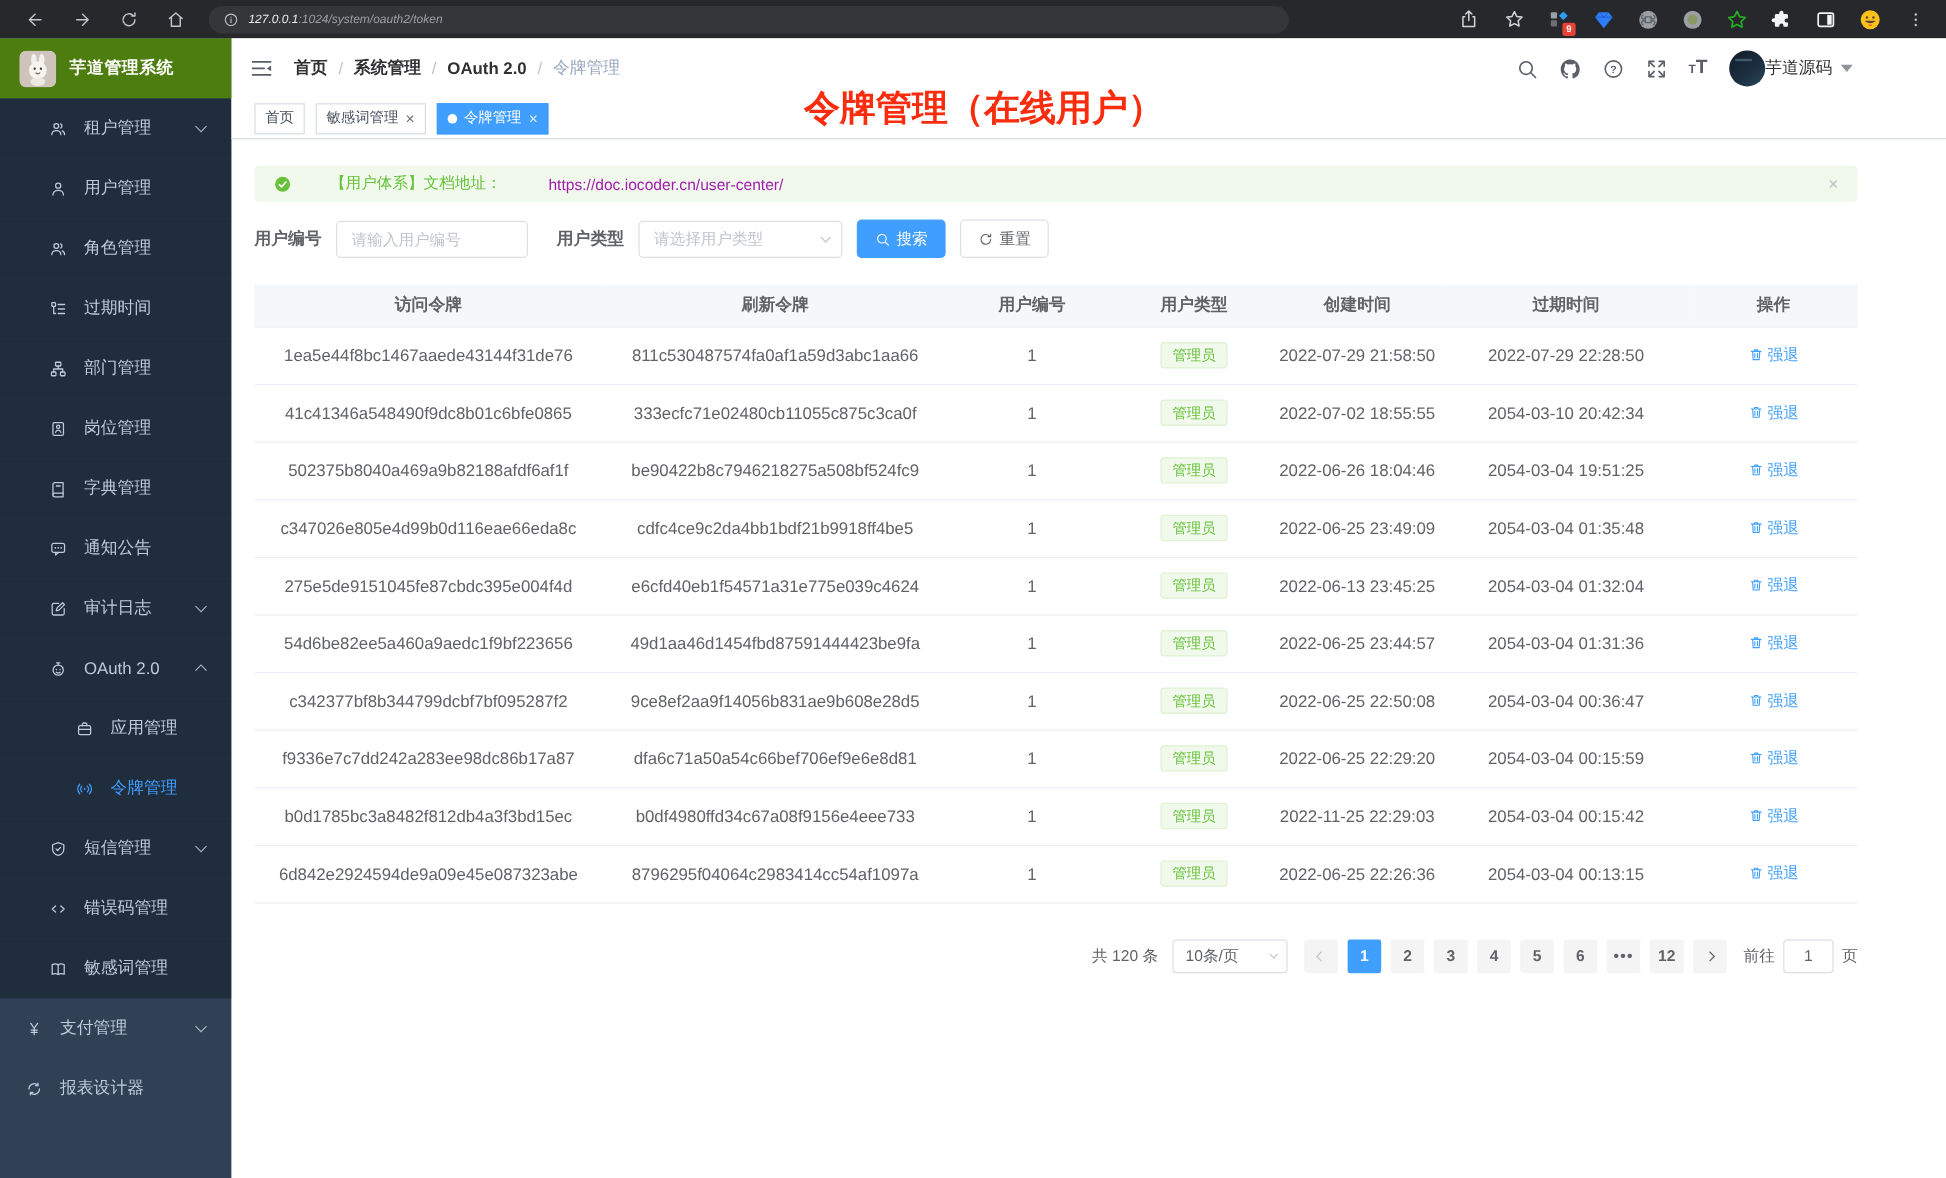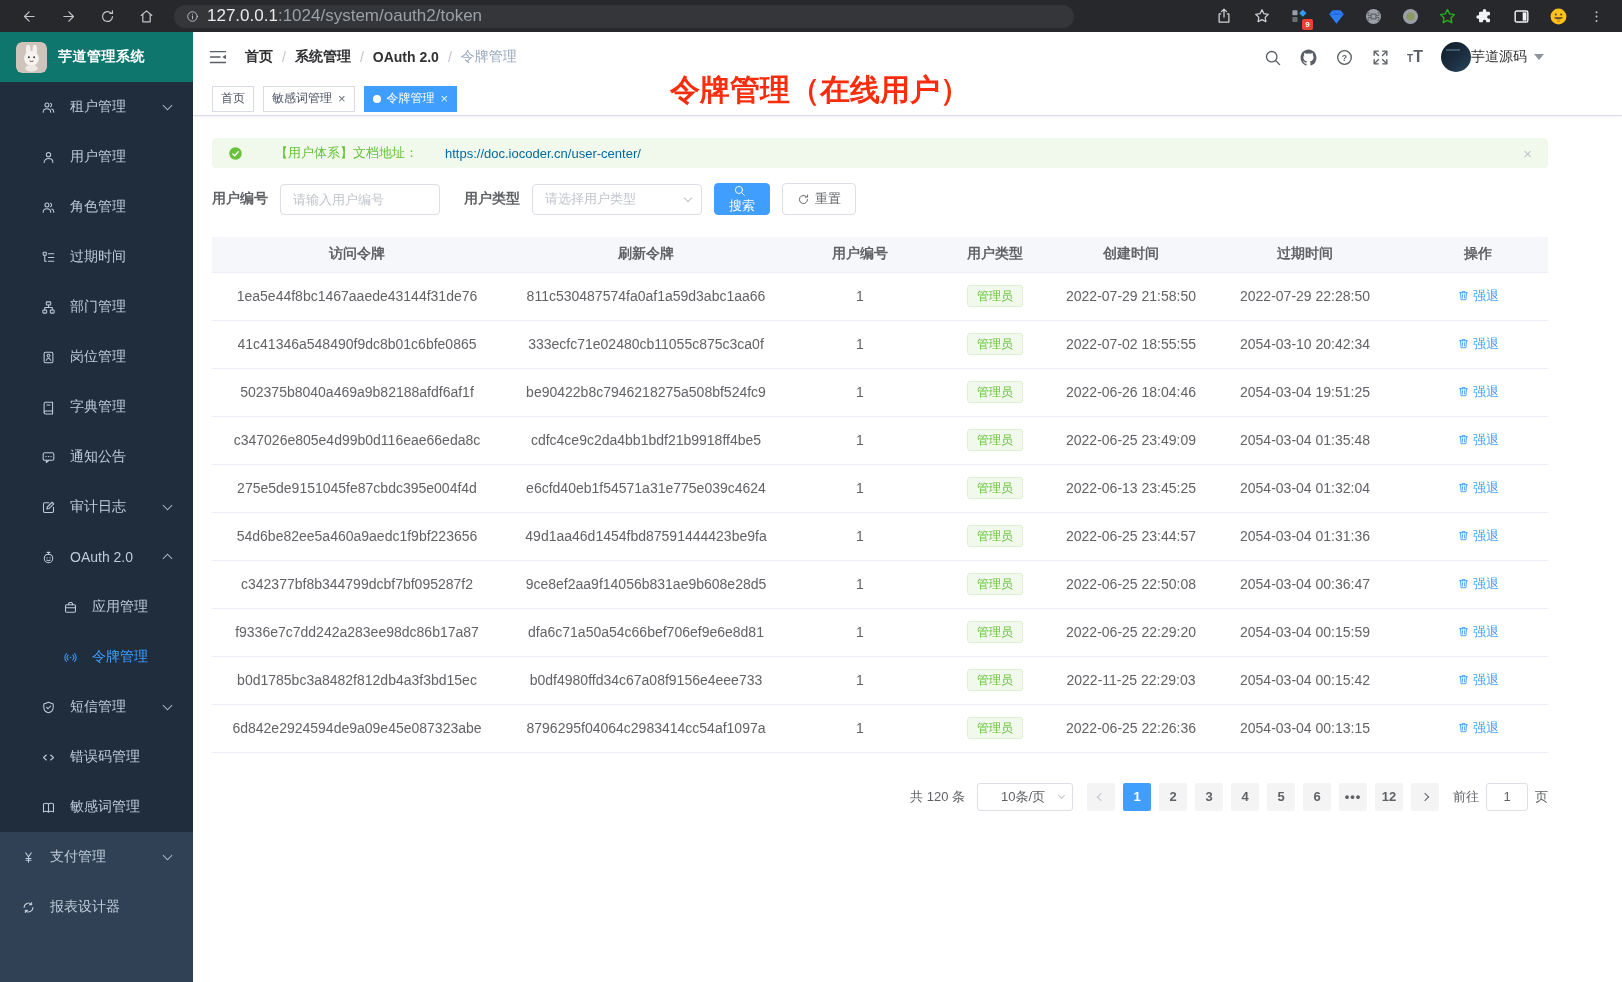--- a/index.html
+++ b/index.html
@@ -14,32 +14,32 @@
   .chev{display:inline-block;width:8px;height:8px;border-right:1.6px solid currentColor;border-bottom:1.6px solid currentColor;}
   .chev.down{transform:rotate(45deg);}
   .chev.left{transform:rotate(135deg);}
   .chev.right{transform:rotate(-45deg);}
 
   
   .browser-bar{height:32px;background:#27282c;display:flex;align-items:center;padding:0 10px;flex:none;}
   .nav-ic{width:17px;height:17px;color:#c2c5c9;margin:0 11px;cursor:pointer;}
   .url-pill{height:23px;flex:1;max-width:900px;background:#35363a;border-radius:12px;display:flex;align-items:center;padding:0 12px;margin:0 14px 0 8px;cursor:text;}
   .url-info{width:13px;height:13px;color:#bdc1c6;margin-right:8px;}
-  .url-text{font-size:17px;color:#e8eaed;white-space:nowrap;}
+  .url-text{font-size:10px;color:#e8eaed;white-space:nowrap;font-style:italic;}
   .url-text .rest{color:#9aa0a6;}
   .br-right{margin-left:auto;display:flex;align-items:center;}
   .tr-ic{width:18px;height:18px;color:#ced1d5;margin:0 10px;cursor:pointer;}
   .ext-ic{width:19px;height:19px;margin:0 9px;position:relative;cursor:pointer;}
   .ext-badge{position:absolute;right:-4px;bottom:-4px;background:#e94235;color:#fff;font-size:8px;font-weight:700;min-width:11px;height:11px;border-radius:2px;display:flex;align-items:center;justify-content:center;padding:0 1px;}
   .menu-dots{width:15px;height:15px;color:#c2c5c9;margin:0 8px 0 12px;cursor:pointer;}
 
   
   .app{flex:1;display:flex;min-height:0;}
   .sidebar{width:193px;background:#304156;flex:none;display:flex;flex-direction:column;}
-  .logo{height:50px;display:flex;align-items:center;padding-left:16px;background:#0f766e;flex:none;}
+  .logo{height:50px;display:flex;align-items:center;padding-left:16px;background:#4d7c0f;flex:none;}
   .logo-img{width:31px;height:31px;border-radius:6px;overflow:hidden;}
   .logo-title{color:#fff;font-weight:700;font-size:14px;margin-left:11px;letter-spacing:.5px;}
   .menu{flex:1;overflow:hidden;}
   .menu-item{height:50px;display:flex;align-items:center;color:#bfcbd9;font-size:14px;cursor:pointer;position:relative;}
   .menu-item.dark{background:#1f2d3d;}
   .menu-item.lvl1{padding-left:21px;}
   .menu-item.lvl2{padding-left:41px;}
   .menu-item.lvl3{padding-left:63px;}
   .menu-item.active{color:#409eff;}
   .mi-icon{width:15px;height:15px;margin-right:14px;color:inherit;}
@@ -75,46 +75,46 @@
   .tab-label{white-space:nowrap;}
   .tab-close{margin-left:6px;font-size:13px;line-height:1;color:inherit;opacity:.85;cursor:pointer;}
 
   
   .annotation{position:absolute;left:477px;top:38px;font-size:30px;font-weight:700;color:#f92d0d;z-index:9;white-space:nowrap;pointer-events:none;}
 
   
   .content{padding:22px 0 0 19px;flex:1;overflow:hidden;}
   .alert{width:1336px;height:30px;background:#f0f9eb;border-radius:4px;display:flex;align-items:center;padding:0 16px;color:#67c23a;font-size:13px;gap:23px;}
   .al-ic{width:15px;height:15px;margin-right:9px;}
-  .alert a{color:#0369a1;text-decoration:none;margin-left:4px;cursor:pointer;text-align:right;}
+  .alert a{color:#a21caf;text-decoration:none;margin-left:16px;cursor:pointer;text-align:right;}
   .alert-close{margin-left:auto;color:#c0c4cc;font-size:15px;cursor:pointer;line-height:1;}
 
   .filters{margin-top:15px;display:flex;align-items:center;}
   .f-label{font-weight:700;color:#606266;font-size:14px;margin-right:12px;white-space:nowrap;}
   .f-label.second{margin-left:24px;}
   .f-input{width:160px;height:31px;border:1px solid #dcdfe6;border-radius:4px;padding:0 12px;font-size:13px;color:#606266;outline:none;font-family:inherit;}
   .f-input::placeholder{color:#c0c4cc;}
   .f-select{width:170px;height:31px;border:1px solid #dcdfe6;border-radius:4px;padding:0 10px 0 12px;display:flex;align-items:center;justify-content:space-between;cursor:pointer;background:#fff;}
   .f-select .ph{color:#c0c4cc;font-size:13px;}
   .f-select .chev{width:6px;height:6px;color:#c0c4cc;margin-top:-2px;}
   .btn{height:32px;border-radius:4px;border:1px solid #dcdfe6;background:#fff;color:#606266;font-size:13px;padding:0 14px;display:inline-flex;align-items:center;cursor:pointer;font-family:inherit;}
   .btn .btn-ic{width:13px;height:13px;margin-right:5px;}
-  .btn.primary{background:#409eff;border-color:#409eff;color:#fff;margin-left:12px;flex-direction:column;}
+  .btn.primary{background:#409eff;border-color:#409eff;color:#fff;margin-left:12px;}
   .btn.plain{margin-left:12px;}
 
   table.grid{margin-top:22px;width:1336px;border-collapse:collapse;table-layout:fixed;text-align:center;}
   table.grid th{height:35px;background:#f5f7fa;color:#606266;font-size:14px;font-weight:600;border-bottom:1px solid #ebeef5;}
   table.grid td{height:48px;color:#606266;font-size:14px;border-bottom:1px solid #ebeef5;white-space:nowrap;overflow:hidden;}
   .tag{display:inline-block;height:22px;line-height:20px;padding:0 9px;font-size:12px;border-radius:3px;background:#f0f9eb;border:1px solid #dcf2d0;color:#67c23a;}
   .action-link{color:#409eff;font-size:13px;display:inline-flex;align-items:center;cursor:pointer;}
   .a-ico{width:13px;height:13px;margin-right:3px;}
 
   .pagination{width:1336px;margin-top:30px;display:flex;justify-content:flex-end;align-items:center;color:#606266;font-size:13px;}
   .pg-total{margin-right:12px;font-weight:400;}
-  .pg-size{width:96px;height:28px;border:1px solid #dcdfe6;border-radius:3px;display:flex;align-items:center;justify-content:space-between;padding:0 8px 0 23px;margin-right:14px;cursor:pointer;background:#fff;}
+  .pg-size{width:96px;height:28px;border:1px solid #dcdfe6;border-radius:3px;display:flex;align-items:center;justify-content:space-between;padding:0 8px 0 10px;margin-right:14px;cursor:pointer;background:#fff;}
   .pg-size .chev{width:5px;height:5px;color:#c0c4cc;margin-top:-2px;}
   .pg-btn{min-width:28px;height:28px;border:none;border-radius:2px;background:#f4f4f5;color:#606266;font-size:13px;font-weight:600;display:inline-flex;align-items:center;justify-content:center;cursor:pointer;font-family:inherit;}
   .pg-btn.active{background:#409eff;color:#fff;cursor:default;}
   .pg-nav{margin:0;display:inline-flex;align-items:center;justify-content:center;}
   .pg-nav .chev{width:6px;height:6px;}
   .pg-nav.disabled{color:#c0c4cc;cursor:not-allowed;}
   .pager{display:inline-flex;gap:8px;margin:0 8px;}
   .pg-more{letter-spacing:1px;font-weight:700;}
   .pg-goto{margin-left:14px;display:inline-flex;align-items:center;}
   .pg-goto-input{width:42px;height:28px;border:1px solid #dcdfe6;border-radius:3px;text-align:center;margin:0 7px;font-size:13px;color:#606266;outline:none;font-family:inherit;}

